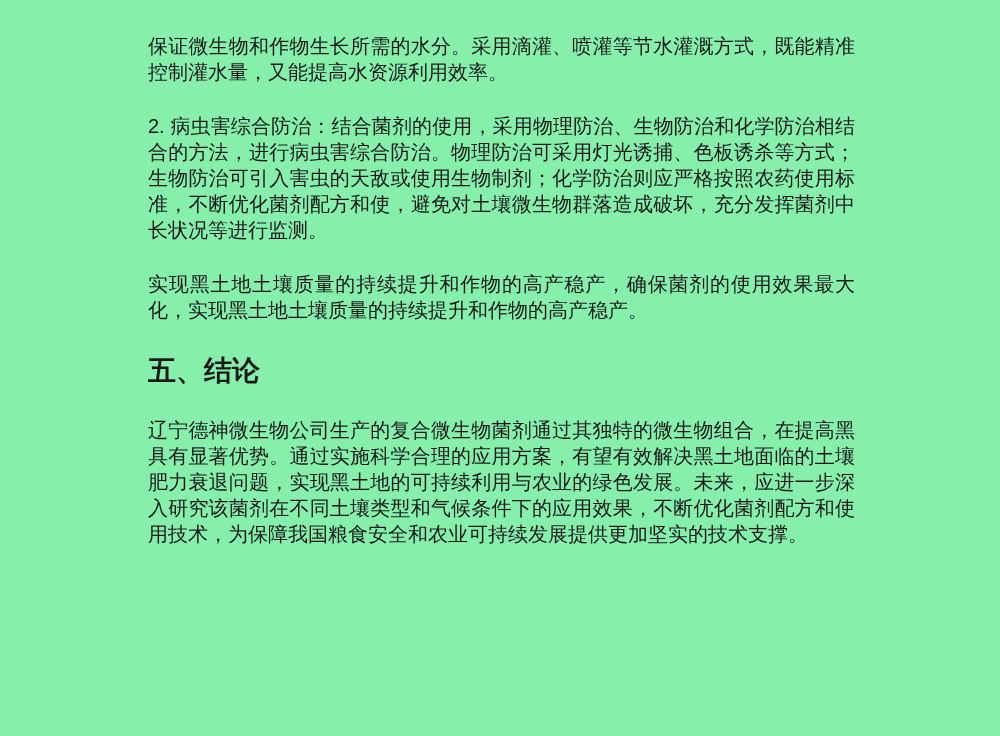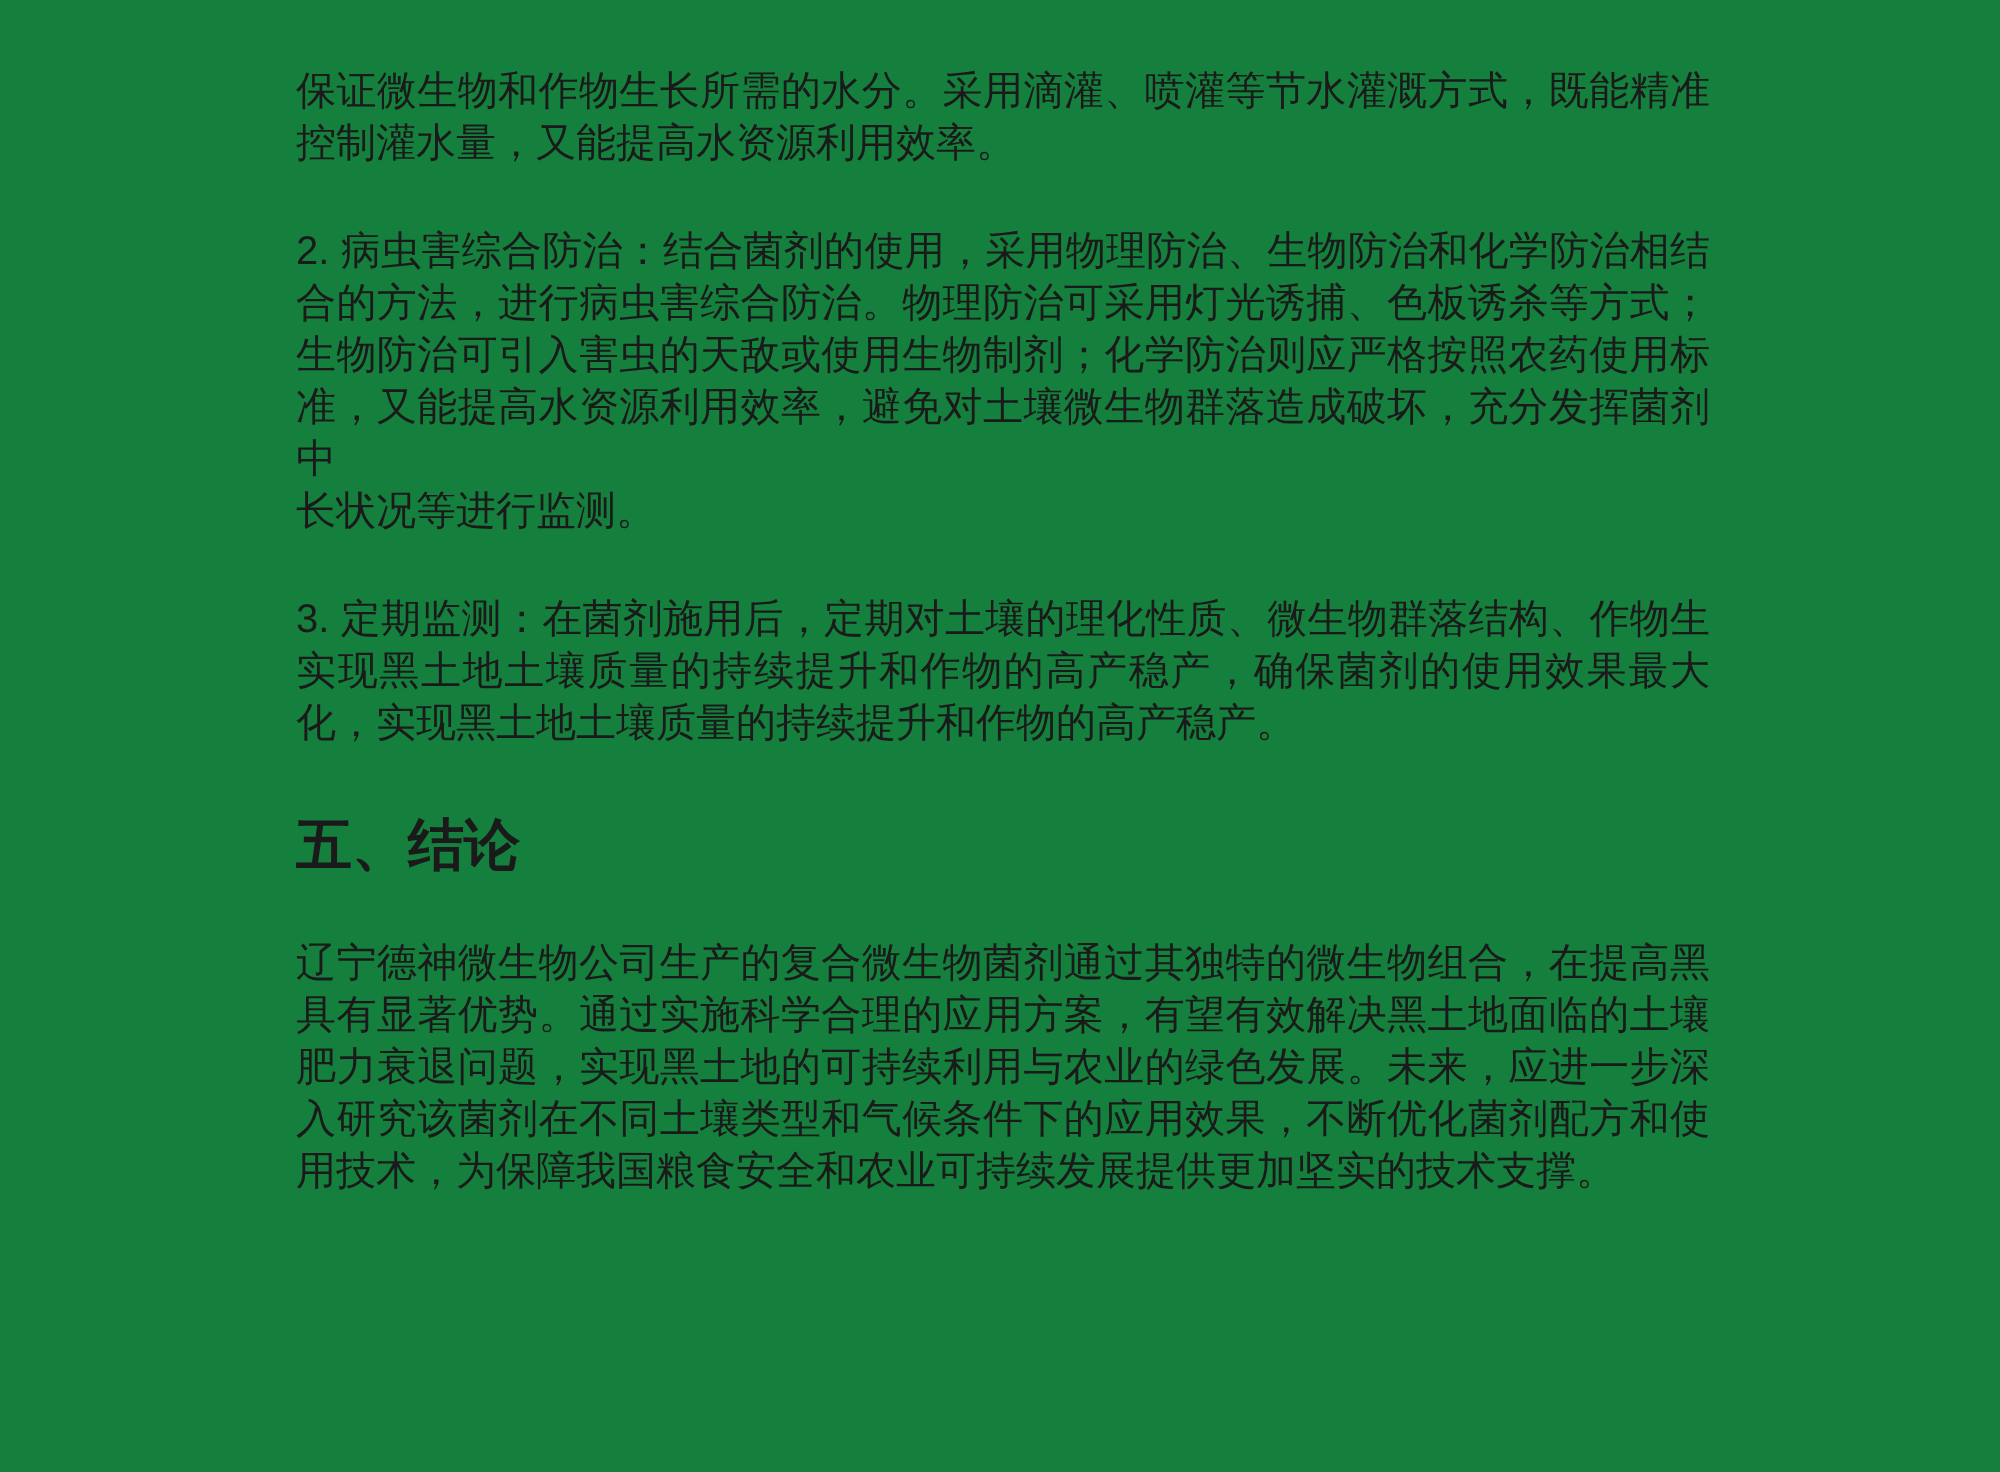--- a/index.html
+++ b/index.html
@@ -4,21 +4,21 @@
 <style>
   html, body {
     margin: 0;
     padding: 0;
     background: #ffffff;
   }
   .page {
     position: relative;
     width: 1000px;
     height: 736px;
-    background: #15803d;
+    background: #86efac;
     overflow: hidden;
     font-family: "Liberation Sans", sans-serif;
   }
   .content {
     position: absolute;
     left: 148px;
     top: 33px;
     width: 707px;
     font-size: 20px;
     line-height: 26px;
@@ -49,25 +49,24 @@
 <div class="page">
   <div class="content">
       <p class="para">
         <span class="line">保证微生物和作物生长所需的水分。采用滴灌、喷灌等节水灌溉方式，既能精准</span>
         <span class="line">控制灌水量，又能提高水资源利用效率。</span>
       </p>
       <p class="para">
         <span class="line">2. 病虫害综合防治：结合菌剂的使用，采用物理防治、生物防治和化学防治相结</span>
         <span class="line">合的方法，进行病虫害综合防治。物理防治可采用灯光诱捕、色板诱杀等方式；</span>
         <span class="line">生物防治可引入害虫的天敌或使用生物制剂；化学防治则应严格按照农药使用标</span>
-        <span class="line">准，又能提高水资源利用效率，避免对土壤微生物群落造成破坏，充分发挥菌剂中</span>
+        <span class="line">准，不断优化菌剂配方和使，避免对土壤微生物群落造成破坏，充分发挥菌剂中</span>
         <span class="line">长状况等进行监测。</span>
       </p>
       <p class="para">
-        <span class="line">3. 定期监测：在菌剂施用后，定期对土壤的理化性质、微生物群落结构、作物生</span>
         <span class="line">实现黑土地土壤质量的持续提升和作物的高产稳产，确保菌剂的使用效果最大</span>
         <span class="line">化，实现黑土地土壤质量的持续提升和作物的高产稳产。</span>
       </p>
       <h2 class="heading">五、结论</h2>
       <p class="para">
         <span class="line">辽宁德神微生物公司生产的复合微生物菌剂通过其独特的微生物组合，在提高黑</span>
         <span class="line">具有显著优势。通过实施科学合理的应用方案，有望有效解决黑土地面临的土壤</span>
         <span class="line">肥力衰退问题，实现黑土地的可持续利用与农业的绿色发展。未来，应进一步深</span>
         <span class="line">入研究该菌剂在不同土壤类型和气候条件下的应用效果，不断优化菌剂配方和使</span>
         <span class="line">用技术，为保障我国粮食安全和农业可持续发展提供更加坚实的技术支撑。</span>

